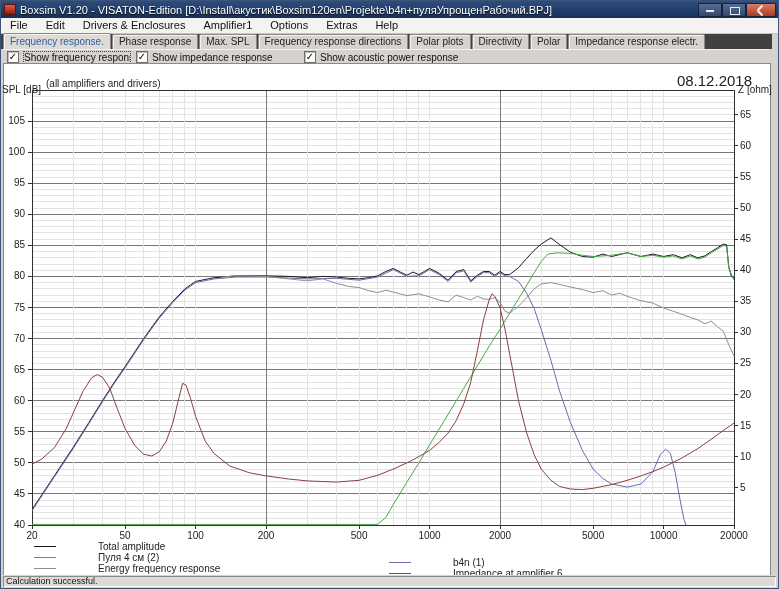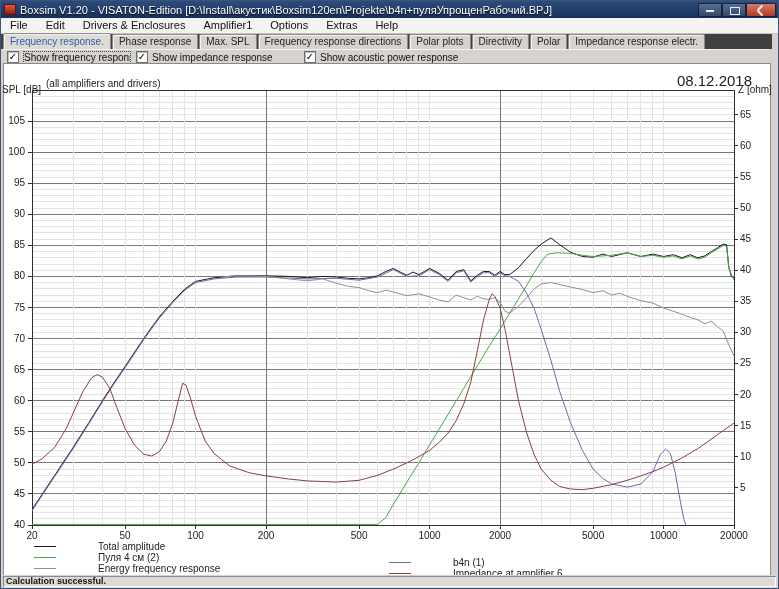--- a/index.html
+++ b/index.html
@@ -44,21 +44,21 @@
   .axis-unit-right{position:absolute;left:737px;top:83px;font-size:10px;color:#222;}
 
   svg#plot-svg{position:absolute;left:0;top:0;pointer-events:none;}
 
   
   .legend{position:absolute;font-size:10px;color:#222;}
   .lg-row{display:flex;align-items:center;height:11px;gap:36px;}
   .lg-line{width:22px;height:0;border-top:1px solid #000;margin-right:6px;flex:none;}
 
   
-  .statusbar{position:absolute;left:0;bottom:0;right:0;height:13px;background:#d6d3ce;padding:1px 2px;box-sizing:border-box;font-weight:bold;}
+  .statusbar{position:absolute;left:0;bottom:0;right:0;height:13px;background:#d6d3ce;padding:1px 2px;box-sizing:border-box;}
   .statusfield{height:11px;background:#dedbd6;box-shadow:inset 1px 1px 0 #8a8a8a, inset -1px -1px 0 #fff;font-size:9px;line-height:11px;padding-left:3px;color:#111;}
 </style>
 </head>
 <body>
 
 <div id="window">
 
   <div class="titlebar">
     <div class="app-icon"></div>
     <div class="titletext">Boxsim V1.20 - VISATON-Edition [D:\Install\акустик\Boxsim120en\Projekte\b4n+пуляУпрощенРабочий.BPJ]</div>

